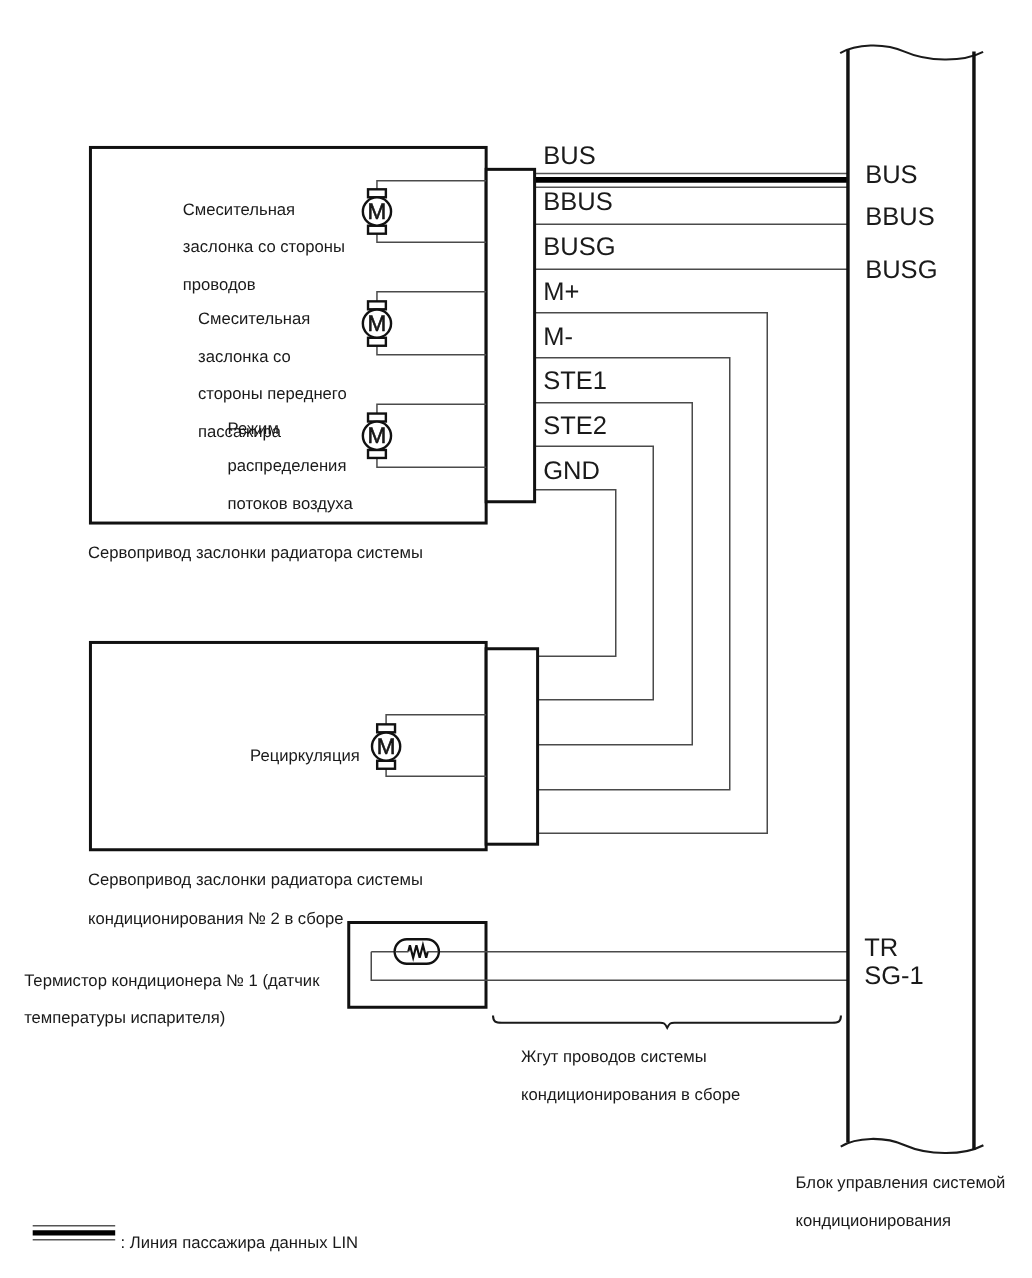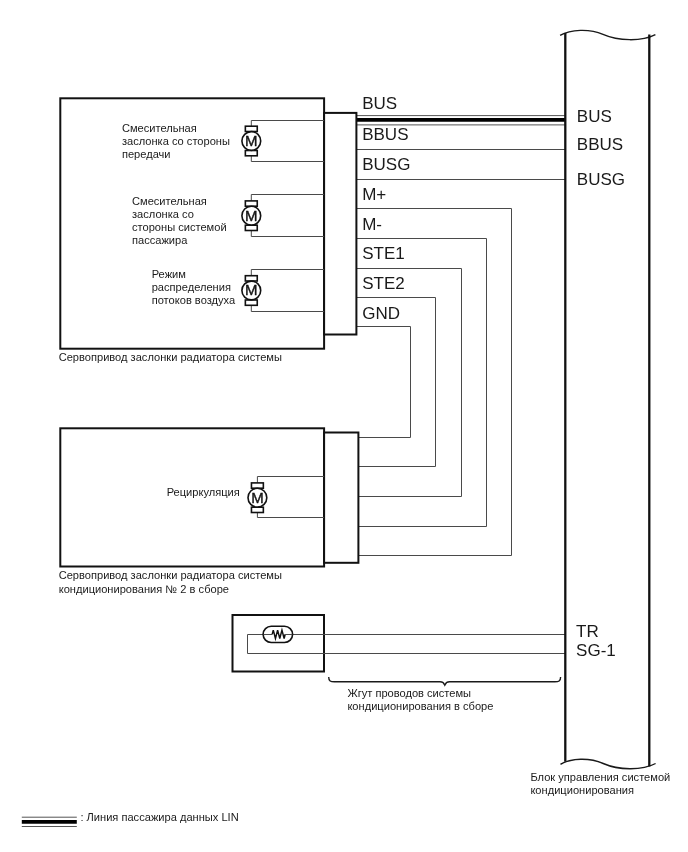--- a/index.html
+++ b/index.html
@@ -10,21 +10,21 @@
   svg#diagram{display:block;position:absolute;left:0;top:0;filter:opacity(1);}
   svg text{font-family:"Liberation Sans",sans-serif;fill:#1a1a1a;}
   .box-outline{fill:#ffffff;stroke:#111111;stroke-width:2;}
   .wire{fill:none;stroke:#4a4a4a;stroke-width:1;}
   .thin{fill:none;stroke:#555555;stroke-width:1;}
   .sym{fill:#ffffff;stroke:#111111;stroke-width:1.6;}
   .brace{fill:none;stroke:#1a1a1a;stroke-width:1.4;}
   .texts{position:absolute;left:0;top:0;width:688px;height:852px;filter:opacity(1);}
   .tblock{position:absolute;font-size:11.1px;line-height:13.3px;color:#1a1a1a;
           white-space:nowrap;}
-  .tline{white-space:nowrap;}
+  .tline{white-space:nowrap;margin-top:12px;}
   .pinlab{position:absolute;font-size:17px;line-height:11px;color:#1a1a1a;
           white-space:nowrap;}
 </style>
 </head>
 <body>
 
 <div id="root">
 <svg id="diagram" width="688" height="852" viewBox="0 0 688 852">
 <rect x="0" y="0" width="688" height="852" fill="#ffffff"></rect>
 <g>
@@ -104,44 +104,46 @@
 <g>
 <path class="thin" d="M 21.8 817.2 H 76.8"></path>
 <path d="M 21.8 821.9 H 76.8" fill="none" stroke="#000" stroke-width="3.6"></path>
 <path class="thin" d="M 21.8 826.5 H 76.8"></path>
 </g>
 </svg>
     <div class="texts">
 <div class="tblock" style="left:121.9px;top:121.9px">
 <div class="tline">Смесительная</div>
 <div class="tline">заслонка со стороны</div>
-<div class="tline">передачи</div>
+<div class="tline">проводов</div>
 </div>
 <div class="tblock" style="left:132.0px;top:194.6px">
 <div class="tline">Смесительная</div>
 <div class="tline">заслонка со</div>
-<div class="tline">стороны системой</div>
+<div class="tline">стороны переднего</div>
 <div class="tline">пассажира</div>
 </div>
 <div class="tblock" style="left:151.7px;top:267.7px">
 <div class="tline">Режим</div>
 <div class="tline">распределения</div>
 <div class="tline">потоков воздуха</div>
 </div>
 <div class="tblock" style="left:166.7px;top:485.9px">
 <div class="tline">Рециркуляция</div>
 </div>
 <div class="tblock" style="left:58.7px;top:350.5px">
 <div class="tline">Сервопривод заслонки радиатора системы</div>
 </div>
 <div class="tblock" style="left:58.7px;top:569.4px">
 <div class="tline">Сервопривод заслонки радиатора системы</div>
 <div class="tline">кондиционирования № 2 в сборе</div>
 </div>
 <div class="tblock" style="left:16.1px;top:635.9px">
+<div class="tline">Термистор кондиционера № 1 (датчик</div>
+<div class="tline">температуры испарителя)</div>
 </div>
 <div class="tblock" style="left:347.4px;top:687.2px">
 <div class="tline">Жгут проводов системы</div>
 <div class="tline">кондиционирования в сборе</div>
 </div>
 <div class="tblock" style="left:530.4px;top:770.7px">
 <div class="tline">Блок управления системой</div>
 <div class="tline">кондиционирования</div>
 </div>
 <div class="tblock" style="left:80.4px;top:811.2px">

